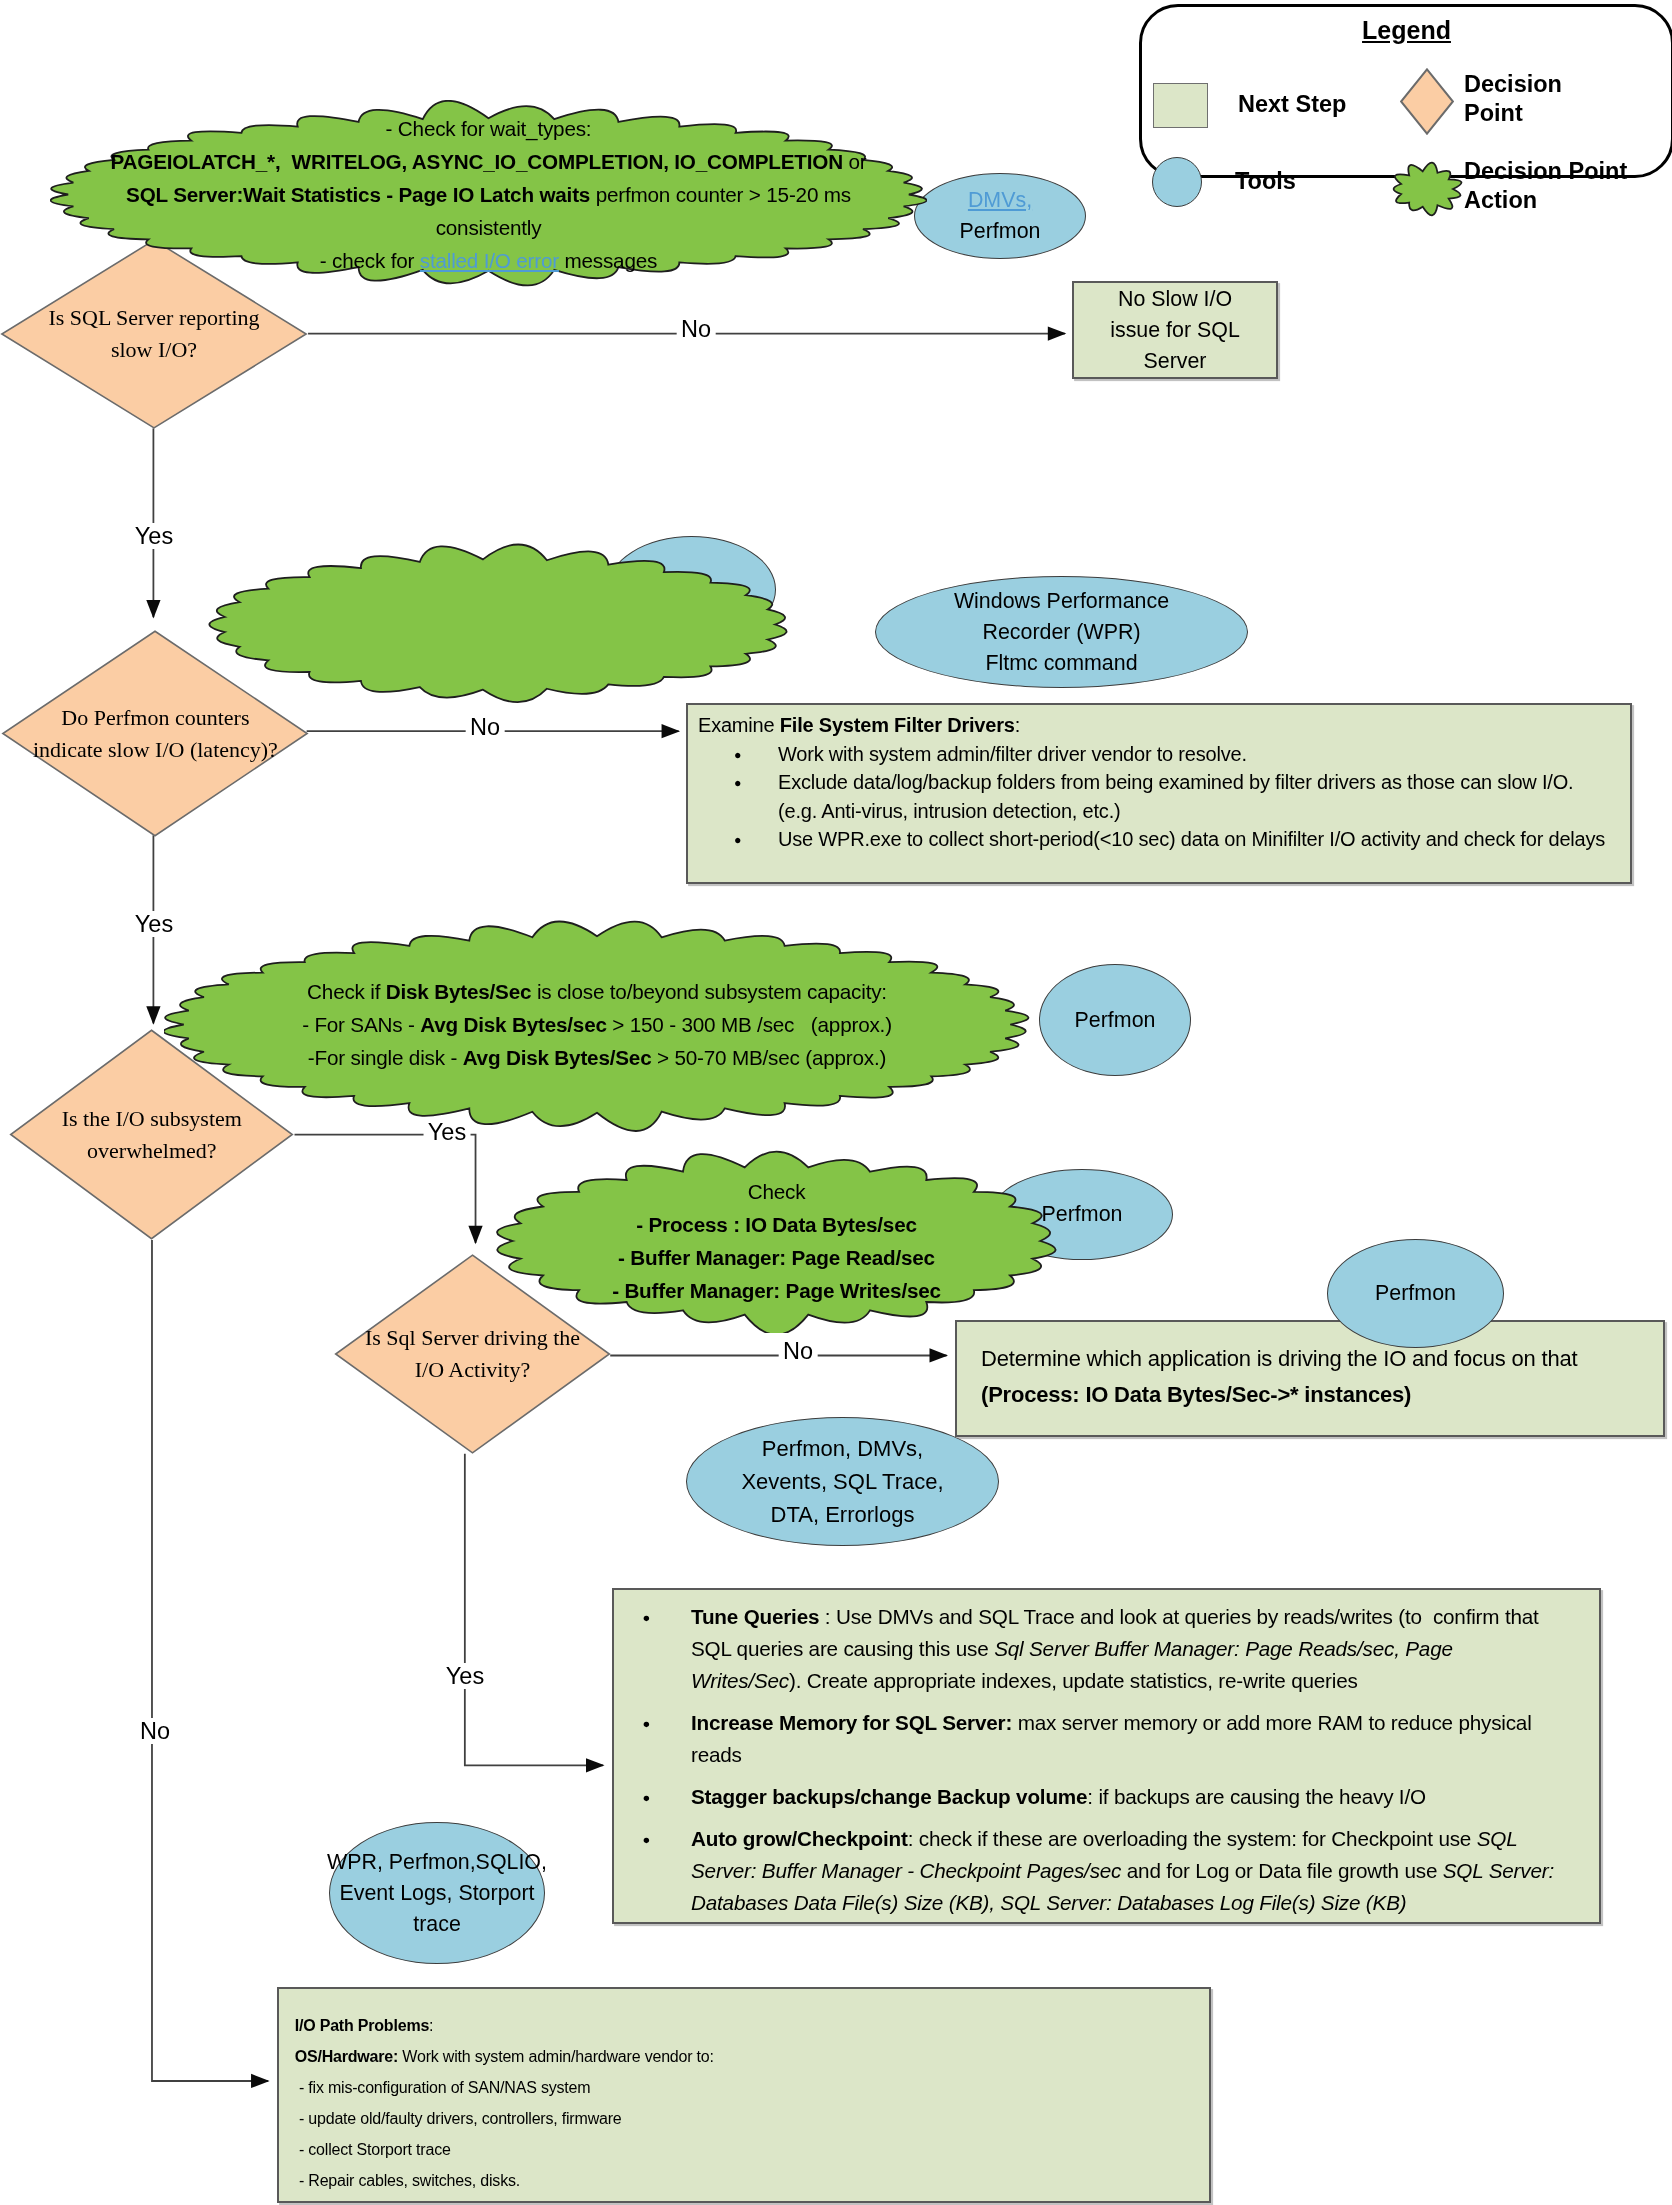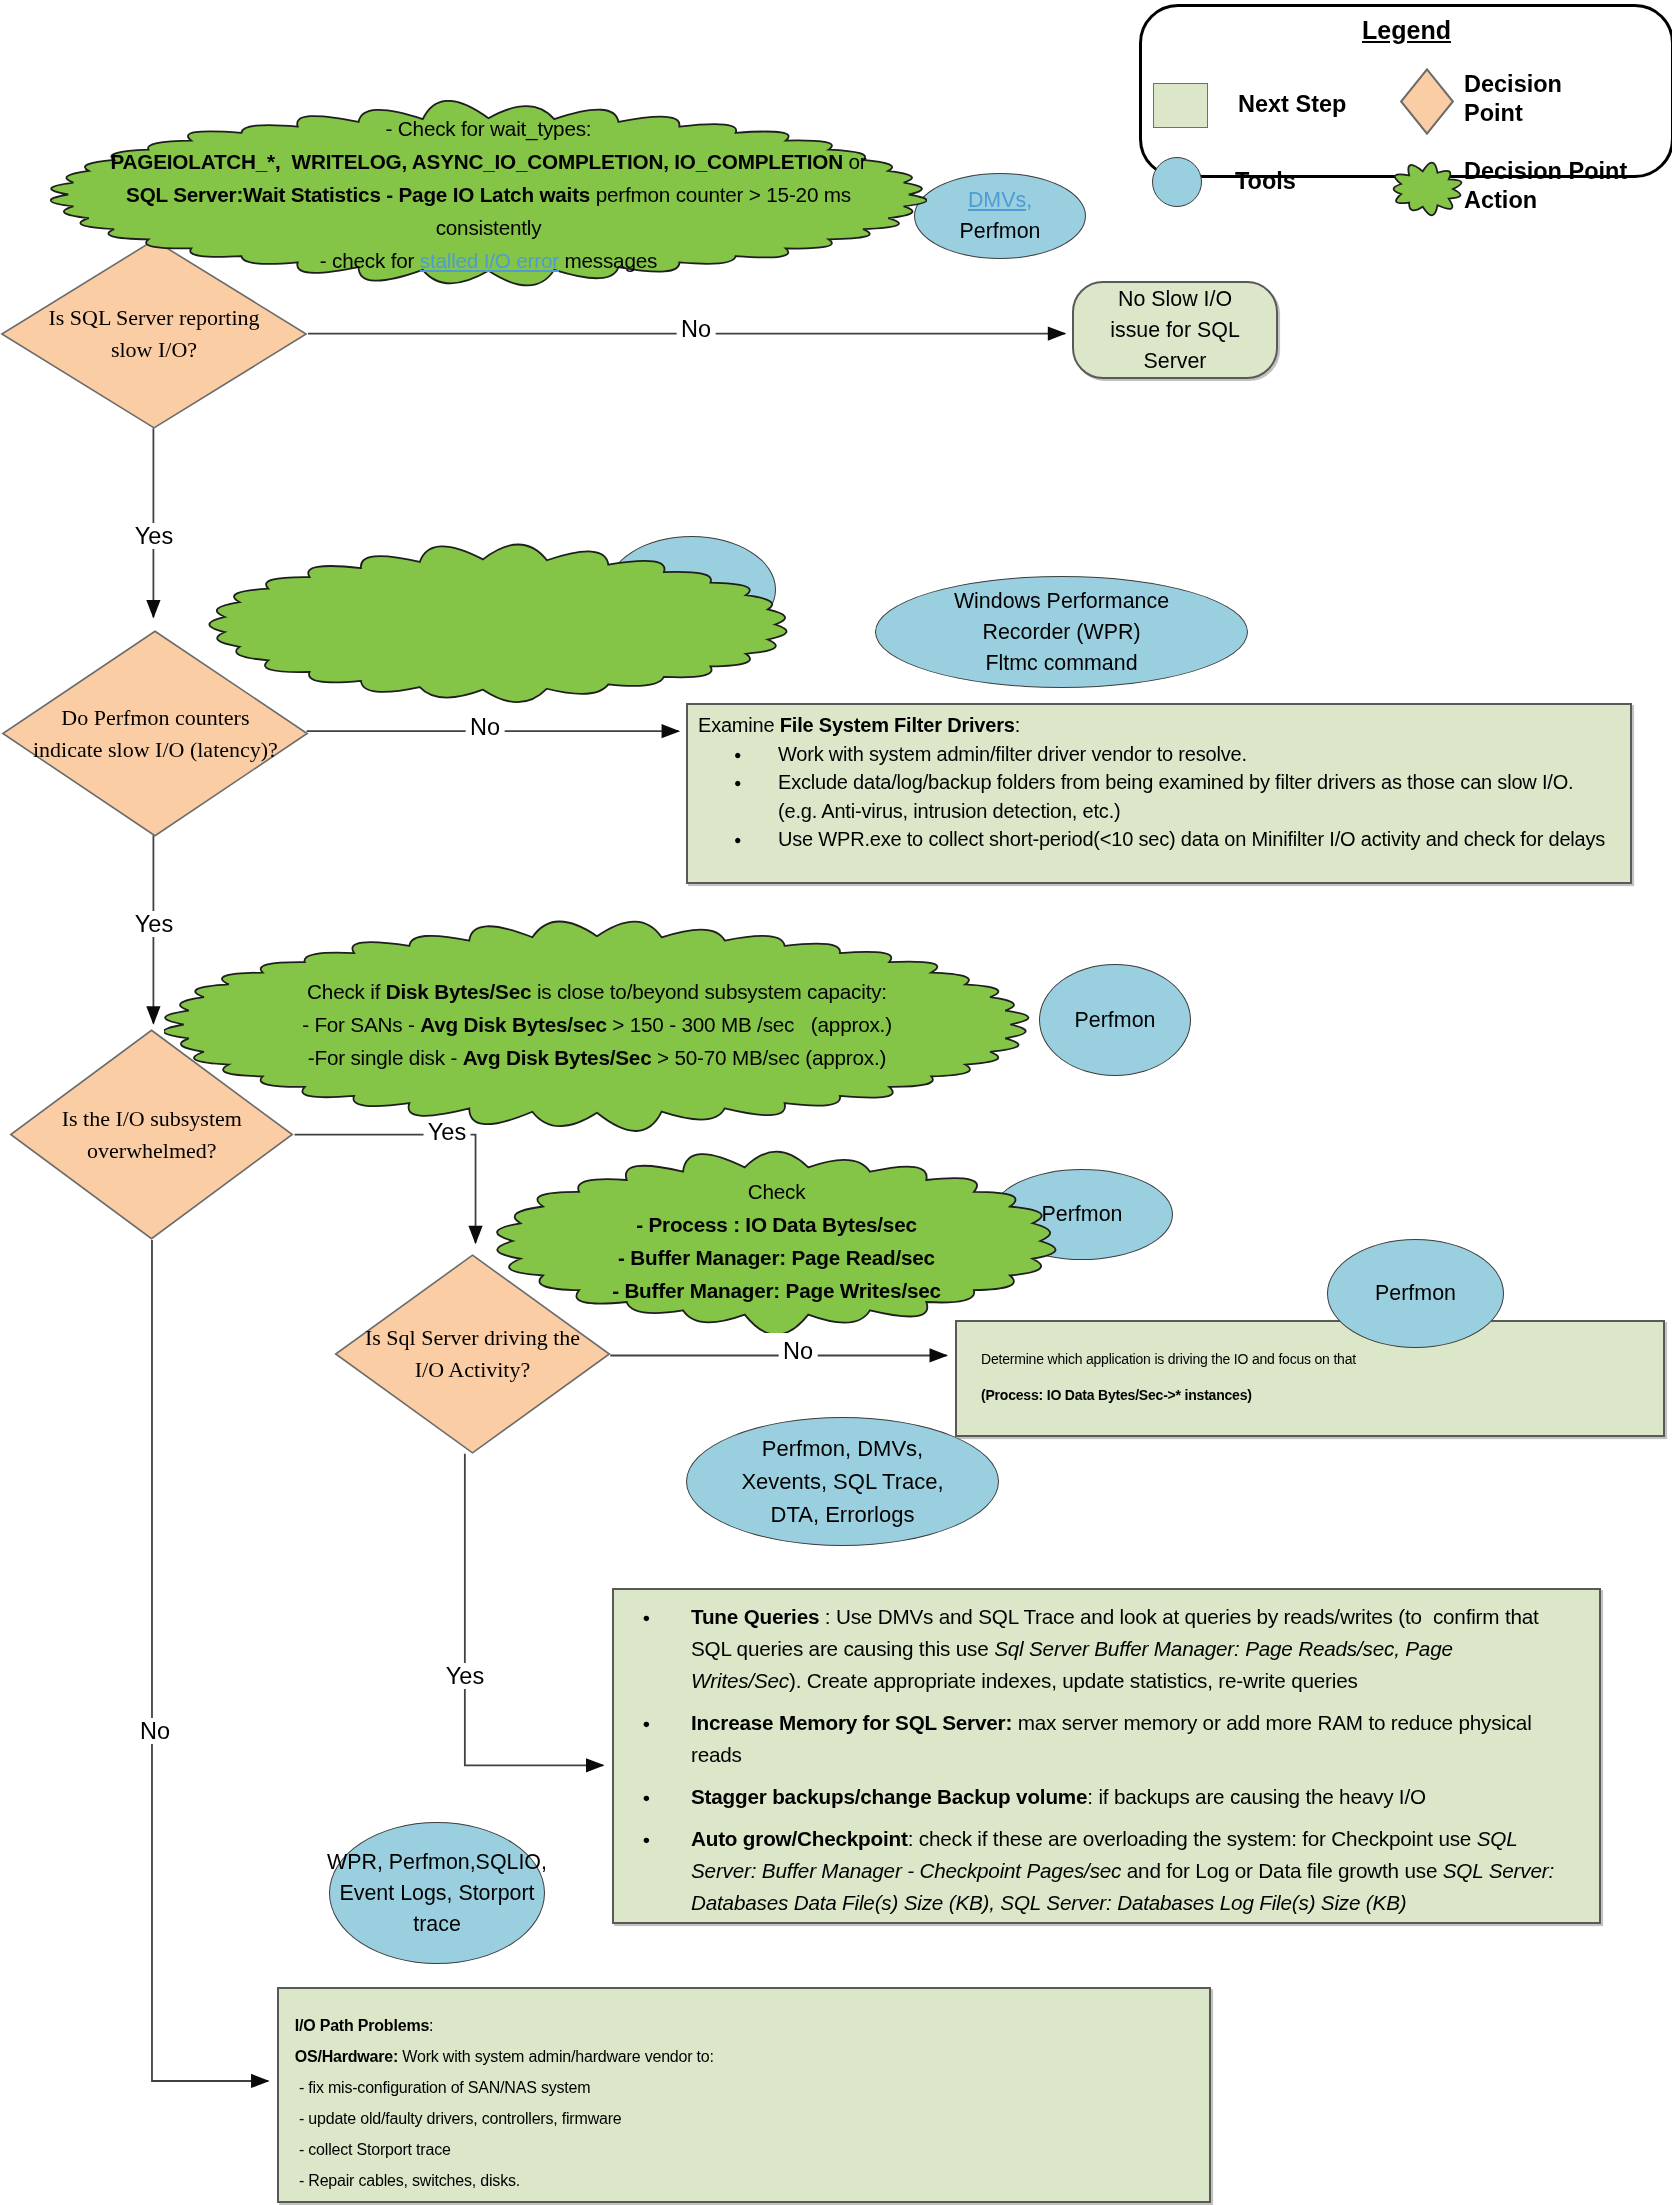--- a/index.html
+++ b/index.html
@@ -20,33 +20,33 @@
   .d-text{position:relative;z-index:1;font-family:"Liberation Serif",serif;font-size:22px;line-height:32px;padding:0 27px;}
 
   
   .tool{position:absolute;z-index:3;background:var(--tool);border:1.4px solid #3c3c3c;border-radius:50%;
         display:flex;align-items:center;justify-content:center;text-align:center;}
   .tool-text{font-size:21.4px;line-height:31px;}
   .tool-text>div{white-space:pre;}
 
   
   .step{position:absolute;z-index:2;background:var(--step);border:2.1px solid #595959;box-shadow:2.1px 2.1px 0 rgba(120,120,120,0.45);}
-  .step-center{display:flex;align-items:center;justify-content:center;text-align:center;border-radius:31px;}
+  .step-center{display:flex;align-items:center;justify-content:center;text-align:center;}
   .step-center .step-text{font-size:21.4px;line-height:31px;}
   .rich{white-space:pre-wrap;}
   .bold{font-weight:bold;} .ital{font-style:italic;}
   .link{color:var(--link);text-decoration:underline;margin-top:40px;}
   .bl{position:relative;}
   .bdot{position:absolute;font-size:0.62em;top:0.7px;}
 
   .step-filter .step-text{font-size:20px;line-height:28.5px;letter-spacing:-0.2px;padding:6.4px 17px 2.9px 10px;}
   .step-filter .bl{padding-left:80px;}
   .step-filter .bdot{left:36px;}
 
-  .step-determine .step-text{font-size:14px;line-height:36px;letter-spacing:-0.2px;padding:18.5px 24px 7.1px 24px;}
+  .step-determine .step-text{font-size:22px;line-height:36px;letter-spacing:-0.2px;padding:18.5px 24px 7.1px 24px;}
 
   .step-tune .step-text{font-size:20.7px;line-height:32px;letter-spacing:-0.2px;padding:11.4px 37px 0 0;}
   .step-tune .bl{padding-left:77px;margin-bottom:10px;}
   .step-tune .bdot{left:28.5px;}
 
   .step-iopath .step-text{font-size:16px;line-height:31px;letter-spacing:-0.2px;padding:21.4px 20px 5.7px 15.7px;}
 
   
   .lbl{position:absolute;z-index:5;transform:translate(-50%,-50%);font-size:23.5px;line-height:26px;
        background:#fff;padding:0 4.3px;}

